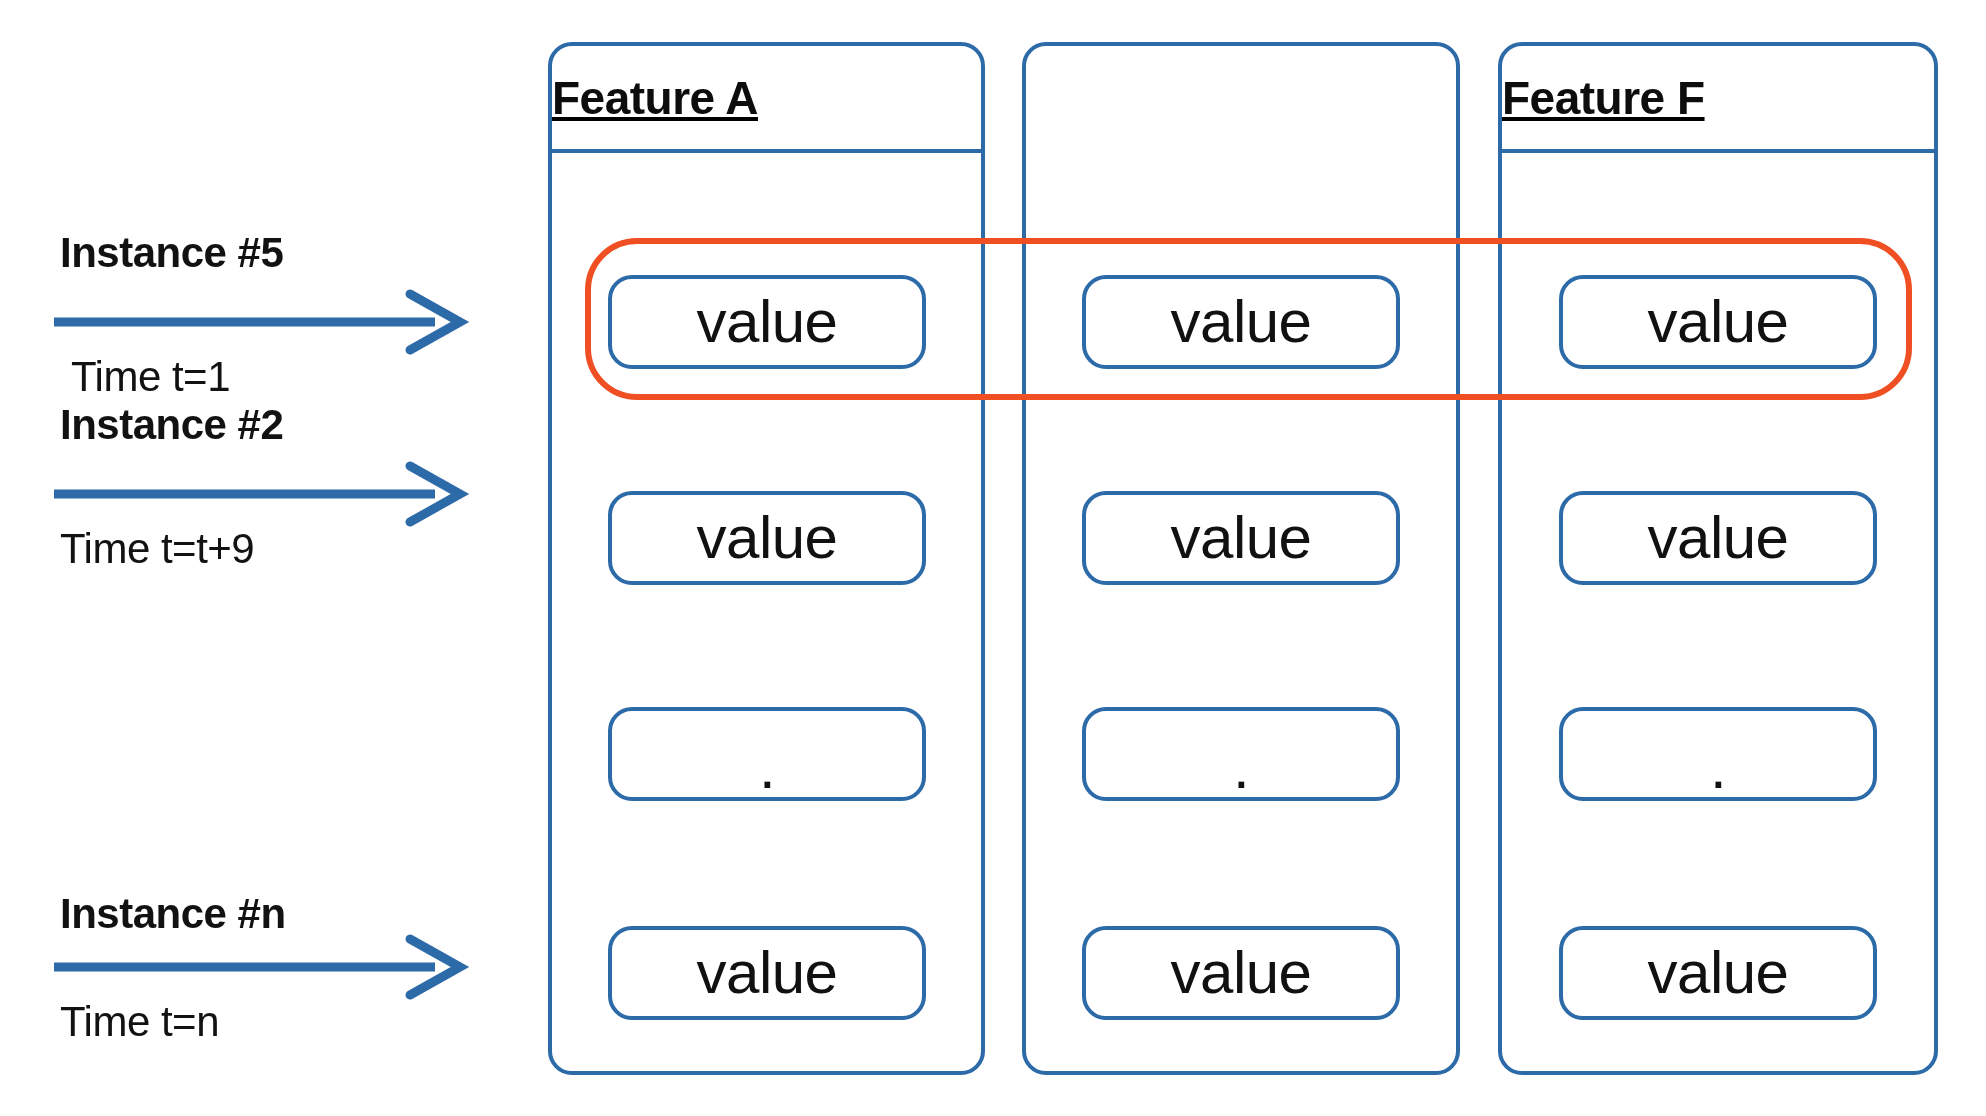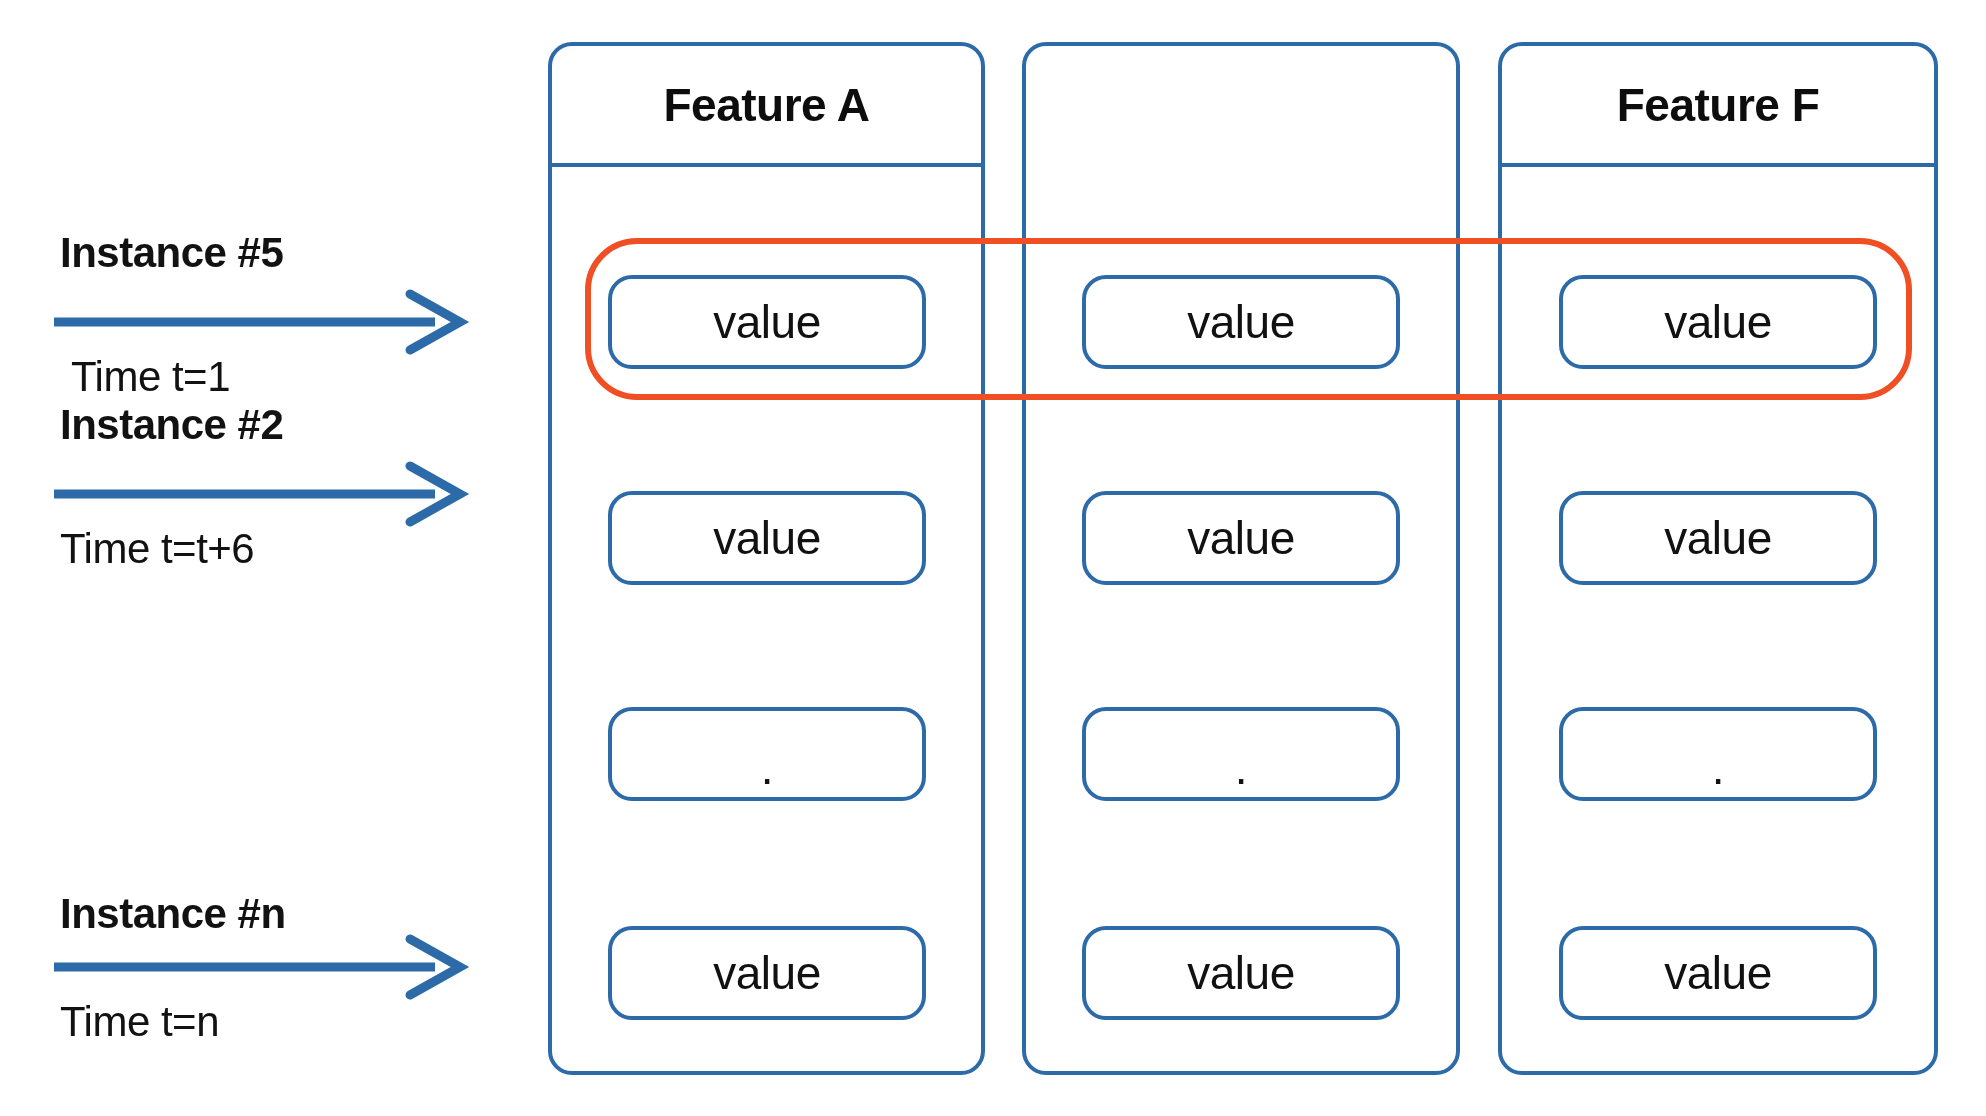--- a/index.html
+++ b/index.html
@@ -60,26 +60,26 @@
     border: 4px solid #2C6AA8;
     border-radius: 24px;
     box-sizing: border-box;
     background: transparent;
   }
   .column-header {
     position: absolute;
     top: 0;
     left: 0;
     right: 0;
-    height: 121px;
+    height: 107px;
     display: flex;
     align-items: center;
-    justify-content: center;
     border-bottom: 4px solid #2C6AA8;
     box-sizing: border-box;
+    text-decoration: underline;
   }
   .column-header-label {
     font-size: 46px;
     font-weight: bold;
     color: #0d0d0d;
     letter-spacing: -0.5px;
     white-space: nowrap;
   }
 
   
@@ -89,21 +89,21 @@
     height: 94px;
     border: 4px solid #2C6AA8;
     border-radius: 24px;
     box-sizing: border-box;
     display: flex;
     align-items: center;
     justify-content: center;
     background: transparent;
   }
   .cell-label {
-    font-size: 46px;
+    font-size: 60px;
     font-weight: normal;
     color: #111111;
     letter-spacing: -0.5px;
     line-height: 1;
   }
   .cell.is-dot .cell-label {
     
     transform: translateY(14px);
   }
 
@@ -130,21 +130,21 @@
     </svg>
     <div class="instance-time" style="top:124px;margin-left:11px;">Time t=1</div>
   </div>
 
   <div class="instance-group" style="top:404px;">
     <div class="instance-title" style="top:0px;">Instance #2</div>
     <svg class="arrow-svg" style="top:60px;" width="430" height="60" viewBox="0 0 430 60">
       <line x1="14" y1="30" x2="395" y2="30" stroke="#2C6AA8" stroke-width="9" stroke-linecap="butt"></line>
       <polyline points="370,2 420,30 370,58" fill="none" stroke="#2C6AA8" stroke-width="9" stroke-linecap="round" stroke-linejoin="miter"></polyline>
     </svg>
-    <div class="instance-time" style="top:124px;">Time t=t+6</div>
+    <div class="instance-time" style="top:124px;">Time t=t+9</div>
   </div>
 
   <div class="instance-group" style="top:877px;">
     <div class="instance-title" style="top:16px;">Instance #n</div>
     <svg class="arrow-svg" style="top:60px;" width="430" height="60" viewBox="0 0 430 60">
       <line x1="14" y1="30" x2="395" y2="30" stroke="#2C6AA8" stroke-width="9" stroke-linecap="butt"></line>
       <polyline points="370,2 420,30 370,58" fill="none" stroke="#2C6AA8" stroke-width="9" stroke-linecap="round" stroke-linejoin="miter"></polyline>
     </svg>
     <div class="instance-time" style="top:124px;">Time t=n</div>
   </div>

